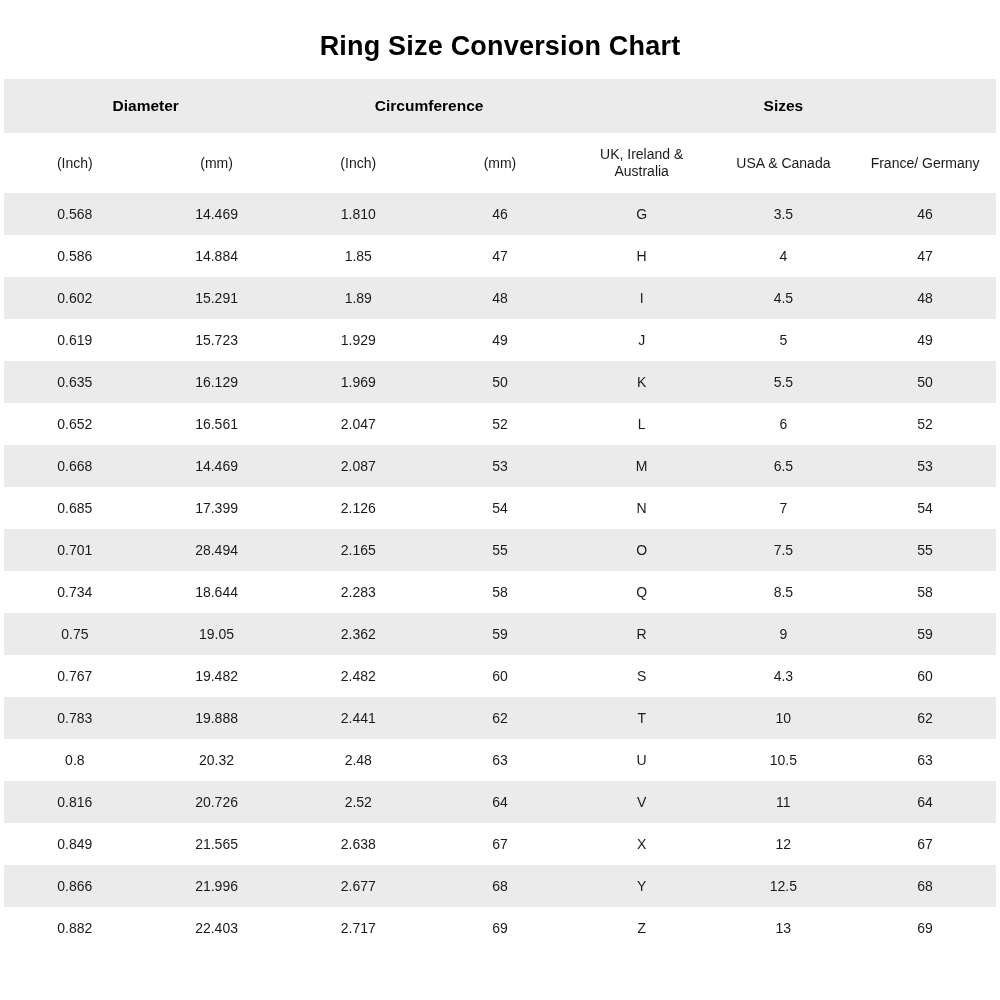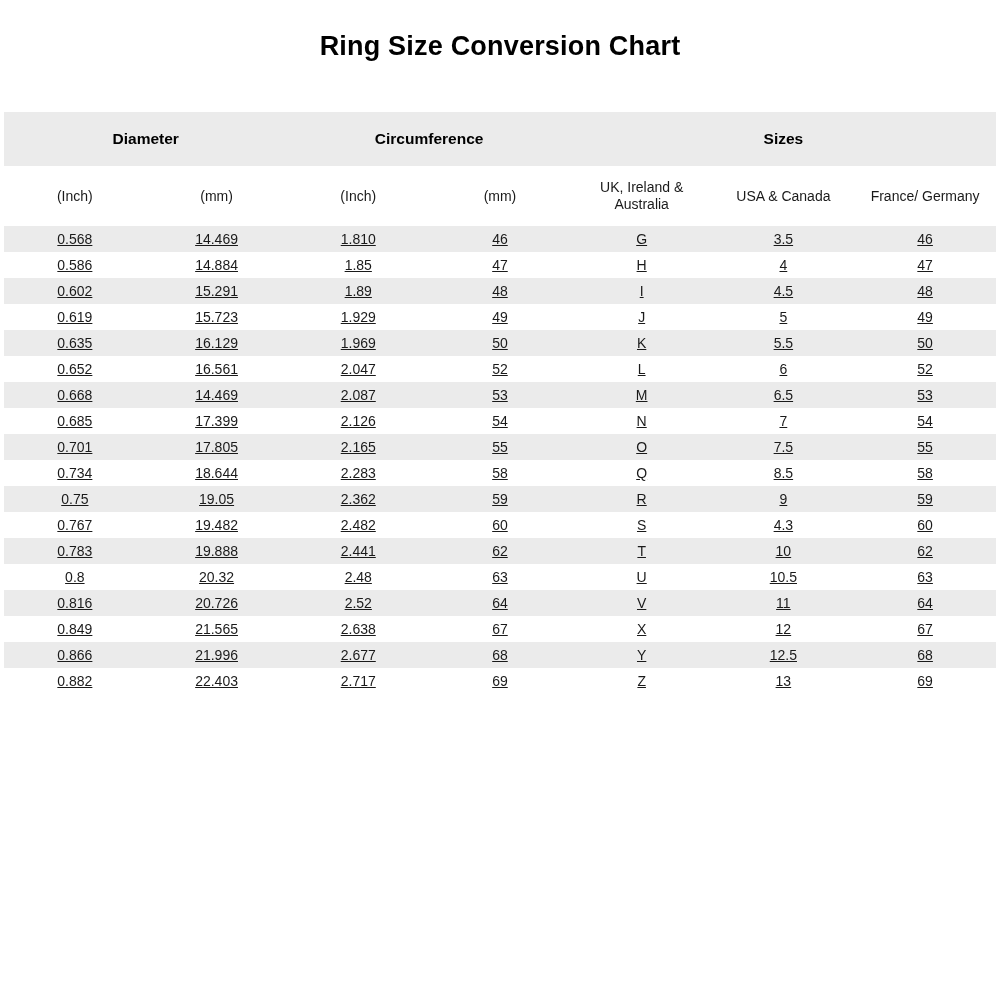--- a/index.html
+++ b/index.html
@@ -21,21 +21,21 @@
     margin: 0;
     padding-top: 34px;
     text-align: center;
     font-size: 27px;
     line-height: 24px;
     font-weight: bold;
     color: #000000;
     letter-spacing: 0.2px;
   }
   .table-wrap {
-    margin-top: 54px;
+    margin-top: 21px;
     padding: 0 4px;
   }
   table.conversion-table {
     width: 100%;
     border-collapse: collapse;
     table-layout: fixed;
   }
   table.conversion-table col { width: 14.2857%; }
   th, td {
     text-align: center;
@@ -55,23 +55,22 @@
   tr.column-header-row {
     background: #ffffff;
     height: 60px;
   }
   tr.column-header-row th {
     font-size: 14px;
     line-height: 17px;
     color: #1a1a1a;
   }
   tbody tr {
-    height: 26px;
+    height: 42px;
     background: #ffffff;
-    text-decoration: underline;
   }
   tbody tr:nth-child(odd) {
     background: #ebebeb;
   }
   tbody td {
     font-size: 14px;
     color: #1a1a1a;
   }
 </style>
 </head>
@@ -175,21 +174,21 @@
             <td>0.685</td>
             <td>17.399</td>
             <td>2.126</td>
             <td>54</td>
             <td>N</td>
             <td>7</td>
             <td>54</td>
           </tr>
           <tr>
             <td>0.701</td>
-            <td>17.805</td>
+            <td>28.494</td>
             <td>2.165</td>
             <td>55</td>
             <td>O</td>
             <td>7.5</td>
             <td>55</td>
           </tr>
           <tr>
             <td>0.734</td>
             <td>18.644</td>
             <td>2.283</td>

